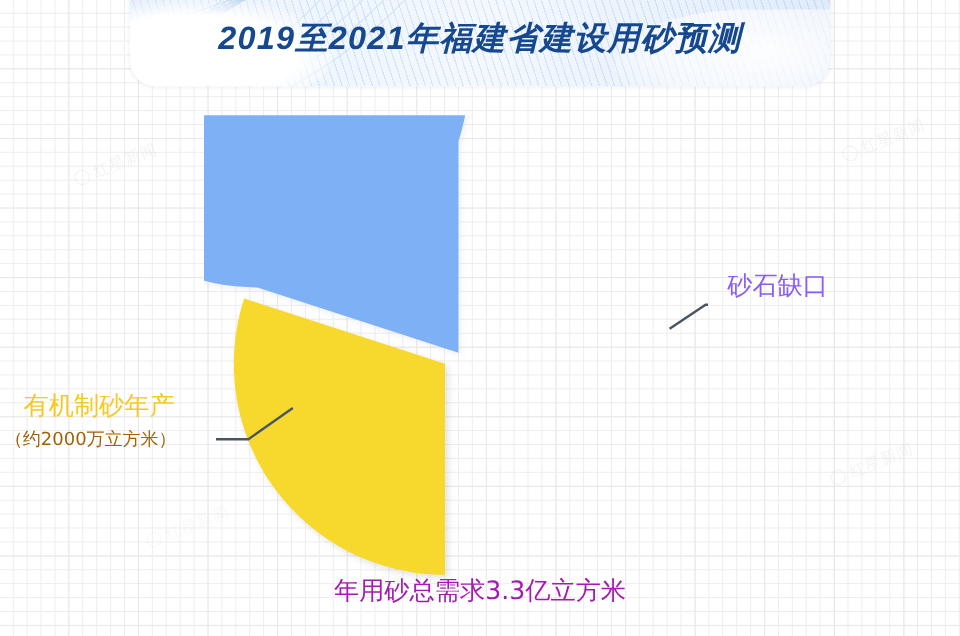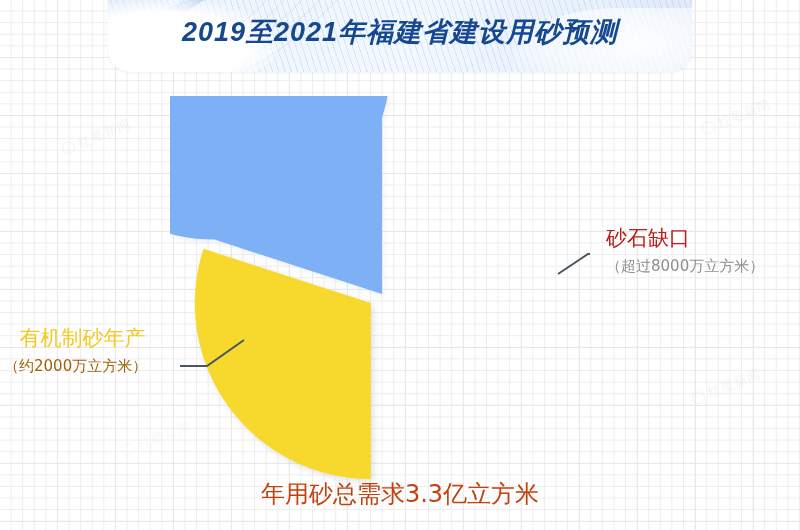--- a/index.html
+++ b/index.html
@@ -92,31 +92,31 @@
 
   
   #pie-chart{position:absolute;left:170px;top:96px;width:420px;height:400px;}
 
   
   .callout{position:absolute;}
   .callout-title{font-size:21px;font-weight:normal;line-height:1.15;white-space:nowrap;}
   .callout-sub{font-size:15px;color:#8a8a8a;line-height:1.2;margin-top:7px;white-space:nowrap;}
 
   #callout-right{left:606px;top:226px;text-align:left;}
-  #callout-right .callout-title{color:#b91c1c;}
+  #callout-right .callout-title{color:#8b5cf6;text-align:right;}
   #callout-right .callout-sub{color:#8e8e8e;}
 
   #callout-left{left:4px;top:326px;text-align:center;}
   #callout-left .callout-title{color:#f5c921;padding-left:14px;}
   #callout-left .callout-sub{color:#a16207;}
 
   
   #bottom-caption{
     position:absolute;left:0;right:0;top:478px;text-align:center;
-    font-size:24px;color:#c2410c;white-space:nowrap;
+    font-size:21px;color:#a21caf;white-space:nowrap;
   }
 </style>
 </head>
 <body>
 
 <div id="grid-bg">
   <div id="grid-bg-major"></div>
 </div>
 
 <div class="watermark wm1"><span class="wm-dot"></span><span>红星新闻</span></div>
@@ -177,21 +177,20 @@
              Z"></path>
   </g>
 
   <polyline fill="none" stroke="#4a5562" stroke-width="2" points="388,178 418,158 448,158"></polyline>
 
   <polyline fill="none" stroke="#4a5562" stroke-width="2" points="74,244 37,270 10,270"></polyline>
 </svg>
 
 <div class="callout" id="callout-right">
   <div class="callout-title">砂石缺口</div>
-  <div class="callout-sub">（超过8000万立方米）</div>
 </div>
 
 <div class="callout" id="callout-left">
   <div class="callout-title">有机制砂年产</div>
   <div class="callout-sub">（约2000万立方米）</div>
 </div>
 
 <div id="bottom-caption">年用砂总需求3.3亿立方米</div>
 
 </body></html>

